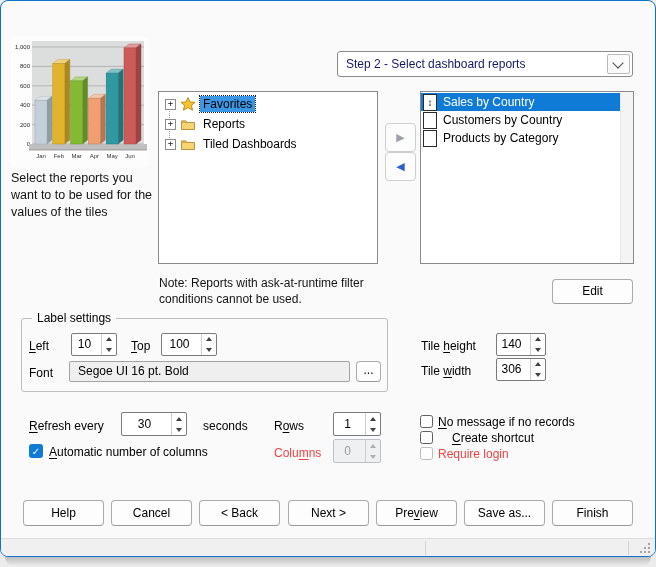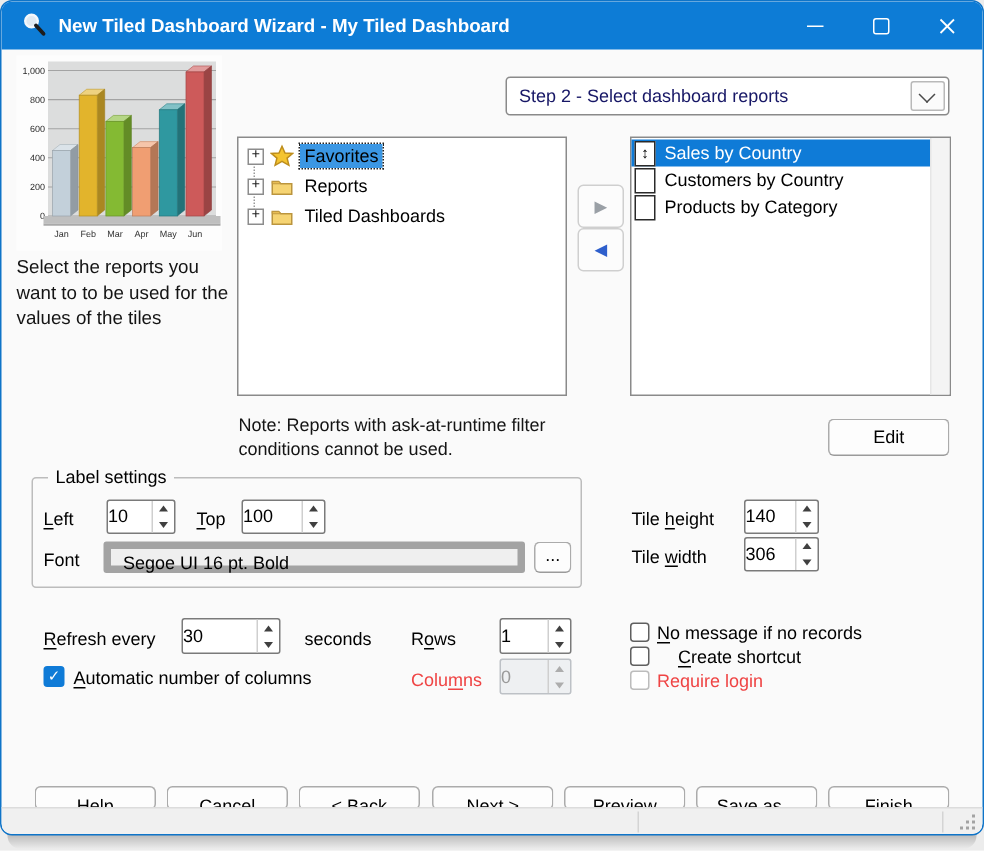--- a/index.html
+++ b/index.html
@@ -52,38 +52,38 @@
   .rlist-row{position:absolute;left:0;width:199px;height:18px}
   .rlist-row.selected{background:#0f7bd7;color:#fff}
   .rlist-box{position:absolute;left:2px;top:1px;width:12px;height:15px;background:#fff;border:1px solid #2a2a2a;
     color:#000;text-align:center;line-height:15px;font-size:10px;font-weight:bold}
   .rlist-label{position:absolute;left:22px;top:0;line-height:18px;white-space:nowrap}
   
   .note{position:absolute;left:158px;top:274px;width:218px;line-height:16px;color:#141414}
   .btn{position:absolute;border:1px solid #ababab;border-bottom-color:#9a9a9a;border-radius:4px;background:#fdfdfd;
     text-align:center;font-size:12px;color:#000;box-sizing:border-box}
   .btn-edit{left:551px;top:278px;width:81px;height:25px;line-height:23px}
-  .footer-btn{top:523px;width:81px;height:16px;line-height:24px}
+  .footer-btn{top:499px;width:81px;height:26px;line-height:24px}
   
   .group{position:absolute;left:20px;top:317px;width:365px;height:72px;border:1px solid #bcbcbc;border-radius:3px}
   .group-legend{position:absolute;left:10px;top:-8px;background:#fafafa;padding:0 5px;line-height:15px}
   .lbl{position:absolute;line-height:14px;white-space:nowrap}
   .lbl.gray{color:#ef4444}
   u{text-decoration-thickness:1px;text-underline-offset:2px}
   .spin{position:absolute;height:23px;background:#fff;border:1px solid #7a7a7a;border-radius:2px;display:flex;box-sizing:border-box}
-  .spin-val{flex:1;text-align:left;padding-right:4px;line-height:21px;font-size:12px}
+  .spin-val{flex:1;text-align:center;padding-right:4px;line-height:21px;font-size:12px}
   .spin-btns{width:14px;display:flex;flex-direction:column;border-left:1px solid #cfcfcf}
   .spin-up,.spin-down{flex:1;display:flex;align-items:center;justify-content:center}
   .tri-up{width:0;height:0;border-left:3.5px solid transparent;border-right:3.5px solid transparent;border-bottom:4px solid #404040}
   .tri-down{width:0;height:0;border-left:3.5px solid transparent;border-right:3.5px solid transparent;border-top:4px solid #404040}
   .spin.disabled{background:#eef0f2;border-color:#bdc1c6}
   .spin.disabled .spin-val{color:#9a9a9a}
   .spin.disabled .tri-up{border-bottom-color:#adadad}
   .spin.disabled .tri-down{border-top-color:#adadad}
-  .field{position:absolute;background:#efefef;border:5px solid #a3a3a3;border-radius:2px;line-height:19px;
+  .field{position:absolute;background:#efefef;border:1px solid #a3a3a3;border-radius:2px;line-height:19px;
     padding-left:8px;box-sizing:border-box;white-space:nowrap}
   .cb{position:absolute;width:13px;height:13px;border:1px solid #5f5f5f;border-radius:2.5px;background:#fff;
     text-align:center;line-height:13px;font-size:10px;box-sizing:border-box}
   .cb.big{width:14px;height:14px;line-height:14px}
   .cb.checked{background:#0f7bd7;border-color:#0f7bd7;color:#fff;font-weight:bold}
   .cb.disabled{border-color:#bcbcbc}
   
   .statusbar{position:absolute;left:0;top:537px;width:100%;height:18px;background:#f0f0f0;border-top:1px solid #dcdcdc}
   .status-sep{position:absolute;top:2px;bottom:2px;width:1px;background:#d4d4d4}
   .grip{position:absolute;right:4px;bottom:3px;width:12px;height:12px;cursor:nwse-resize}
@@ -91,41 +91,20 @@
     box-shadow:-4px 0 0 #a3a3a3,-8px 0 0 #a3a3a3,0 -4px 0 #a3a3a3,-4px -4px 0 #a3a3a3,0 -8px 0 #a3a3a3}
 </style>
 </head>
 <body>
 
 <div class="screen">
   <div class="page-shadow"></div>
 
   <div class="window">
 
-    <div class="titlebar">
-      <span class="tb-icon">
-        <svg viewBox="0 0 18 18" width="18" height="18">
-          <circle cx="7" cy="6" r="4.2" fill="#dfe9f2" stroke="#f3f7fb" stroke-width="1.6"></circle>
-          <line x1="10" y1="9" x2="15" y2="14.5" stroke="#1d1d1d" stroke-width="2.6" stroke-linecap="round"></line>
-        </svg>
-      </span>
-      <span class="tb-title">New Tiled Dashboard Wizard - My Tiled Dashboard</span>
-      <span class="winbtn min">
-          <span class="glyph-min"></span>
-        </span>
-      <span class="winbtn max">
-          <span class="glyph-max"></span>
-        </span>
-      <span class="winbtn close">
-        <svg width="11" height="11" viewBox="0 0 11 11">
-          <line x1="1" y1="1" x2="10" y2="10" stroke="#fff" stroke-width="1.2"></line>
-          <line x1="10" y1="1" x2="1" y2="10" stroke="#fff" stroke-width="1.2"></line>
-        </svg>
-      </span>
-    </div>
 
     <div class="chart">
       <svg id="chart-svg" width="137" height="130" viewBox="0 0 137 130">
           <rect x="21" y="4" width="112" height="103" fill="#dcdddd"></rect>
           <line x1="21" y1="107" x2="133" y2="107" stroke="#a3a3a3" stroke-width="0.7"></line>
           <text x="19" y="109" font-size="6" fill="#2a2a2a" text-anchor="end">0</text>
           <line x1="21" y1="87.6" x2="133" y2="87.6" stroke="#a3a3a3" stroke-width="0.7"></line>
           <text x="19" y="89.6" font-size="6" fill="#2a2a2a" text-anchor="end">200</text>
           <line x1="21" y1="68.19999999999999" x2="133" y2="68.19999999999999" stroke="#a3a3a3" stroke-width="0.7"></line>
           <text x="19" y="70.19999999999999" font-size="6" fill="#2a2a2a" text-anchor="end">400</text>

